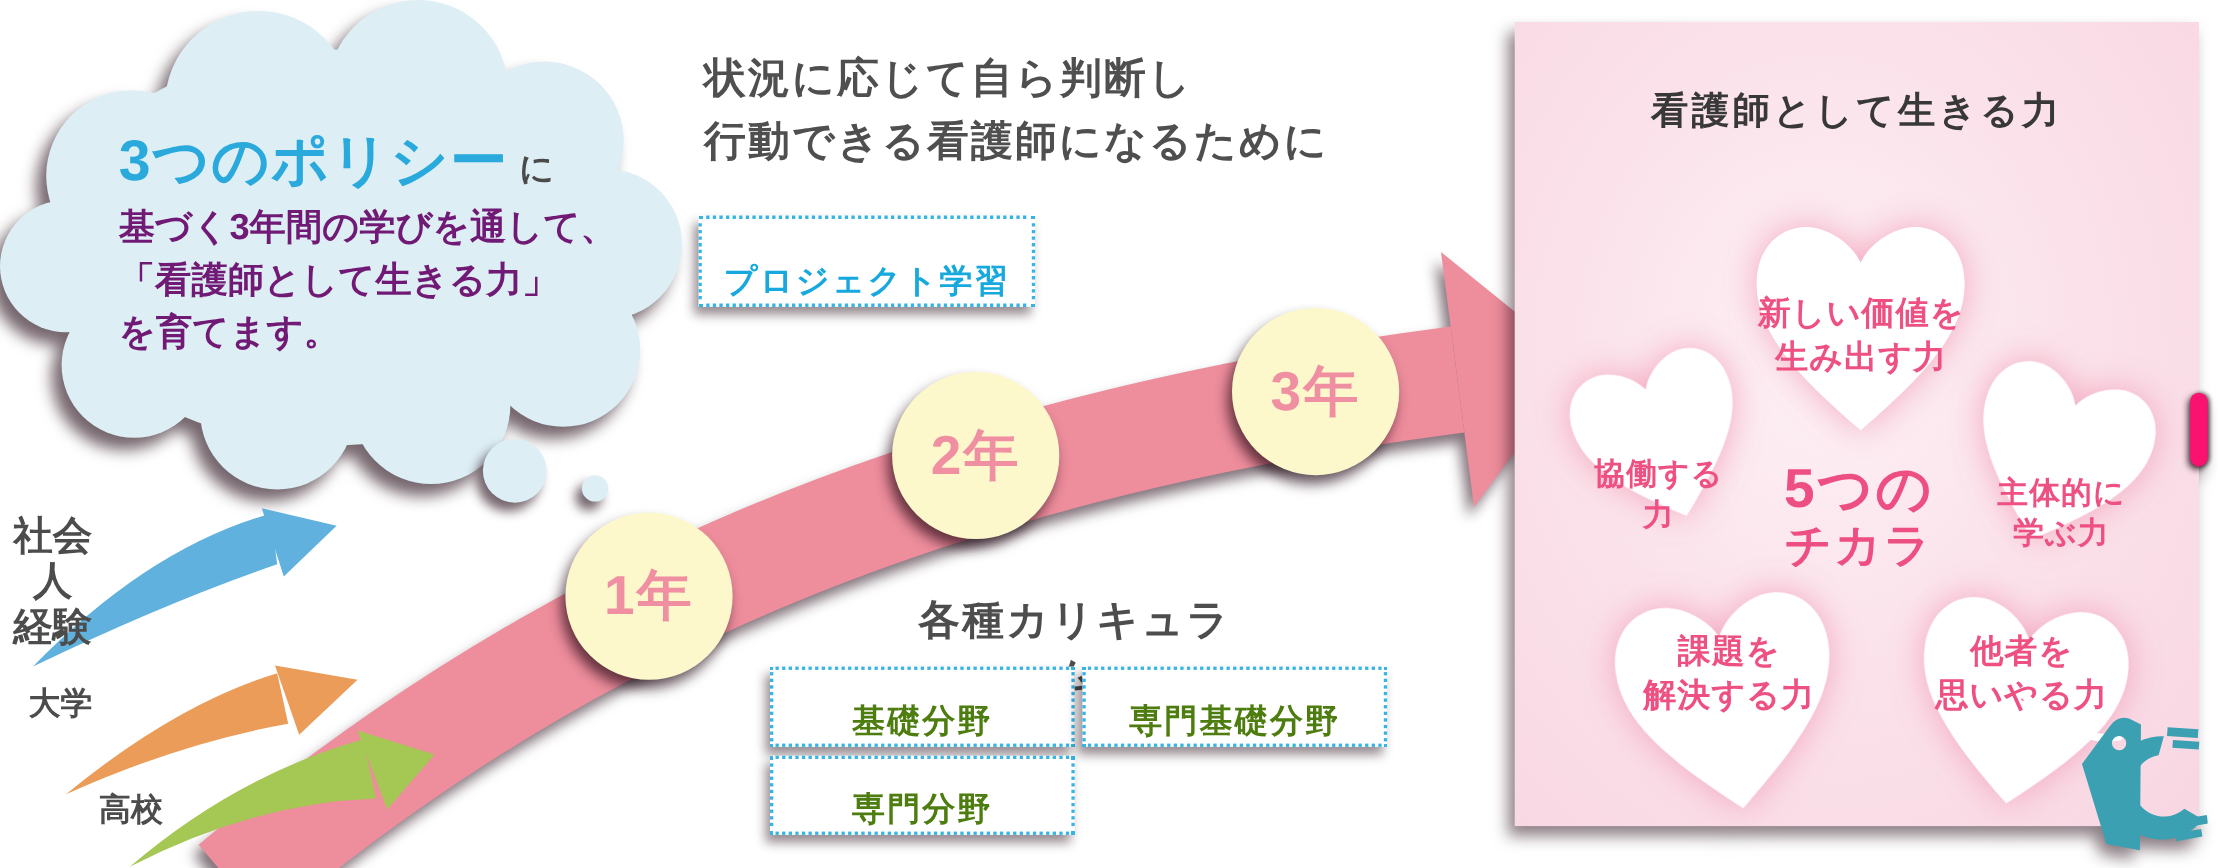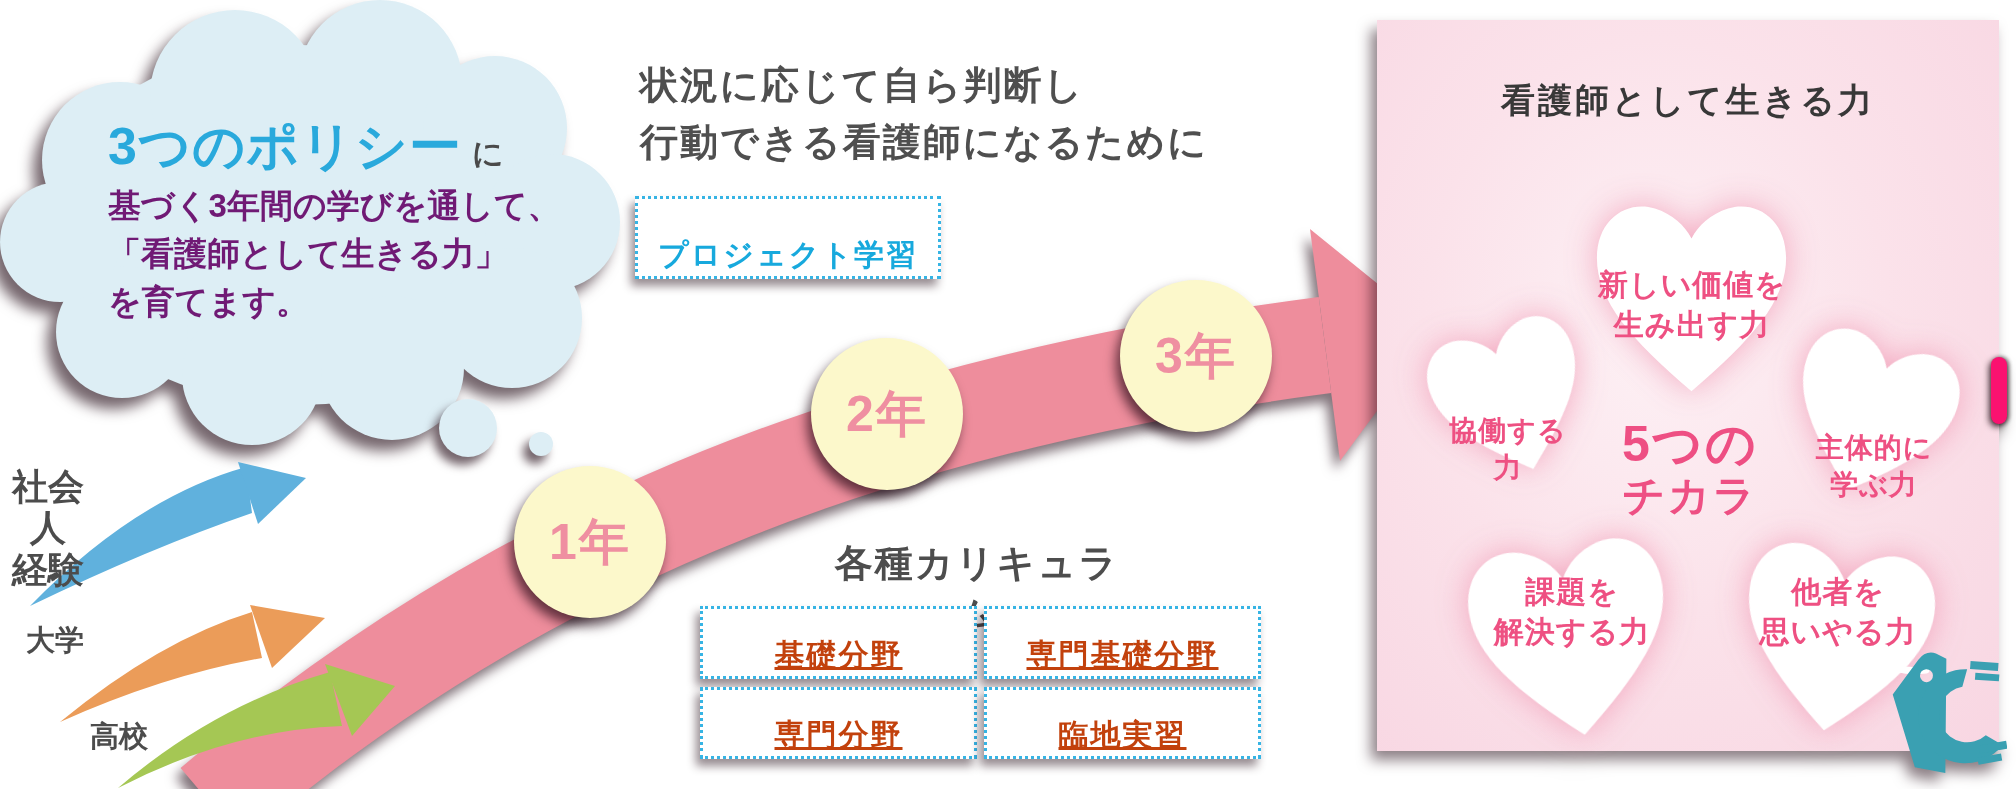--- a/index.html
+++ b/index.html
@@ -8,30 +8,30 @@
   .abs{position:absolute;}
   svg{display:block;}
 
   
   .bubble-text{left:108px;top:112px;width:500px;}
   .bubble-title{font-size:52px;font-weight:800;color:#29a9dc;letter-spacing:1px;}
   .bubble-title .suffix{font-size:31px;font-weight:600;color:#4a4a4a;margin-left:10px;}
   .bubble-body{font-size:33px;color:#701a75;line-height:1.45;font-weight:700;}
 
   
-  .intro{left:640px;top:44px;font-size:38px;font-weight:800;color:#4f4f4f;line-height:1.5;letter-spacing:2px;margin-top:13px;}
+  .intro{left:640px;top:44px;font-size:38px;font-weight:800;color:#4f4f4f;line-height:1.5;letter-spacing:2px;}
 
   
   .dotted-box{background:#ffffff;border:3px dotted #36b4e4;display:flex;align-items:flex-end;justify-content:center;
               filter:drop-shadow(-4px 7px 5px rgba(25,0,12,0.45));}
   .dotted-box .lbl{font-weight:800;color:#17a9dd;letter-spacing:2px;}
   .project-box{left:635px;top:196px;width:300px;height:77px;}
   .project-box .lbl{font-size:30px;}
   .curr-box{width:271px;height:67px;}
-  .curr-box .lbl{font-size:30px;color:#c2410c;text-decoration:underline;}
+  .curr-box .lbl{font-size:30px;color:#4d7c0f;}
   .box1{left:700px;top:606px;}
   .box2{left:984px;top:606px;}
   .box3{left:700px;top:687px;height:66px;}
   .box4{left:984px;top:687px;height:66px;}
 
   .curr-heading{left:827px;top:538px;width:300px;text-align:center;font-size:38px;font-weight:800;color:#4d4d4d;letter-spacing:2px;}
 
   
   .entry{font-weight:800;color:#4c4c4c;text-align:center;line-height:1.15;}
   .entry1{left:0px;top:466px;width:96px;font-size:36px;}
@@ -139,23 +139,20 @@
   <div class="abs curr-heading">各種カリキュラム</div>
   <div class="abs dotted-box curr-box box1">
     <span class="lbl">基礎分野</span>
     </div>
   <div class="abs dotted-box curr-box box3">
     <span class="lbl">専門分野</span>
     </div>
   <div class="abs dotted-box curr-box box2">
     <span class="lbl">専門基礎分野</span>
     </div>
-  <div class="abs dotted-box curr-box box4">
-    <span class="lbl">臨地実習</span>
-    </div>
 
   <div class="abs panel">
     <div class="panel-title">看護師として生きる力</div>
 
     <div class="heart" style="left:207px;top:158px;">
       <svg width="215" height="235" viewBox="0 0 100 95">
           <path fill="#fff" d="M50 92 C22 68 6 50 6 30 C6 12 20 3 33 7 C41 9.5 47 15 50 21 C53 15 59 9.5 67 7 C80 3 94 12 94 30 C94 50 78 68 50 92 Z"></path>
         </svg>
     </div>
     <div class="heart" style="left:48px;top:288px;transform:rotate(-18deg);">

